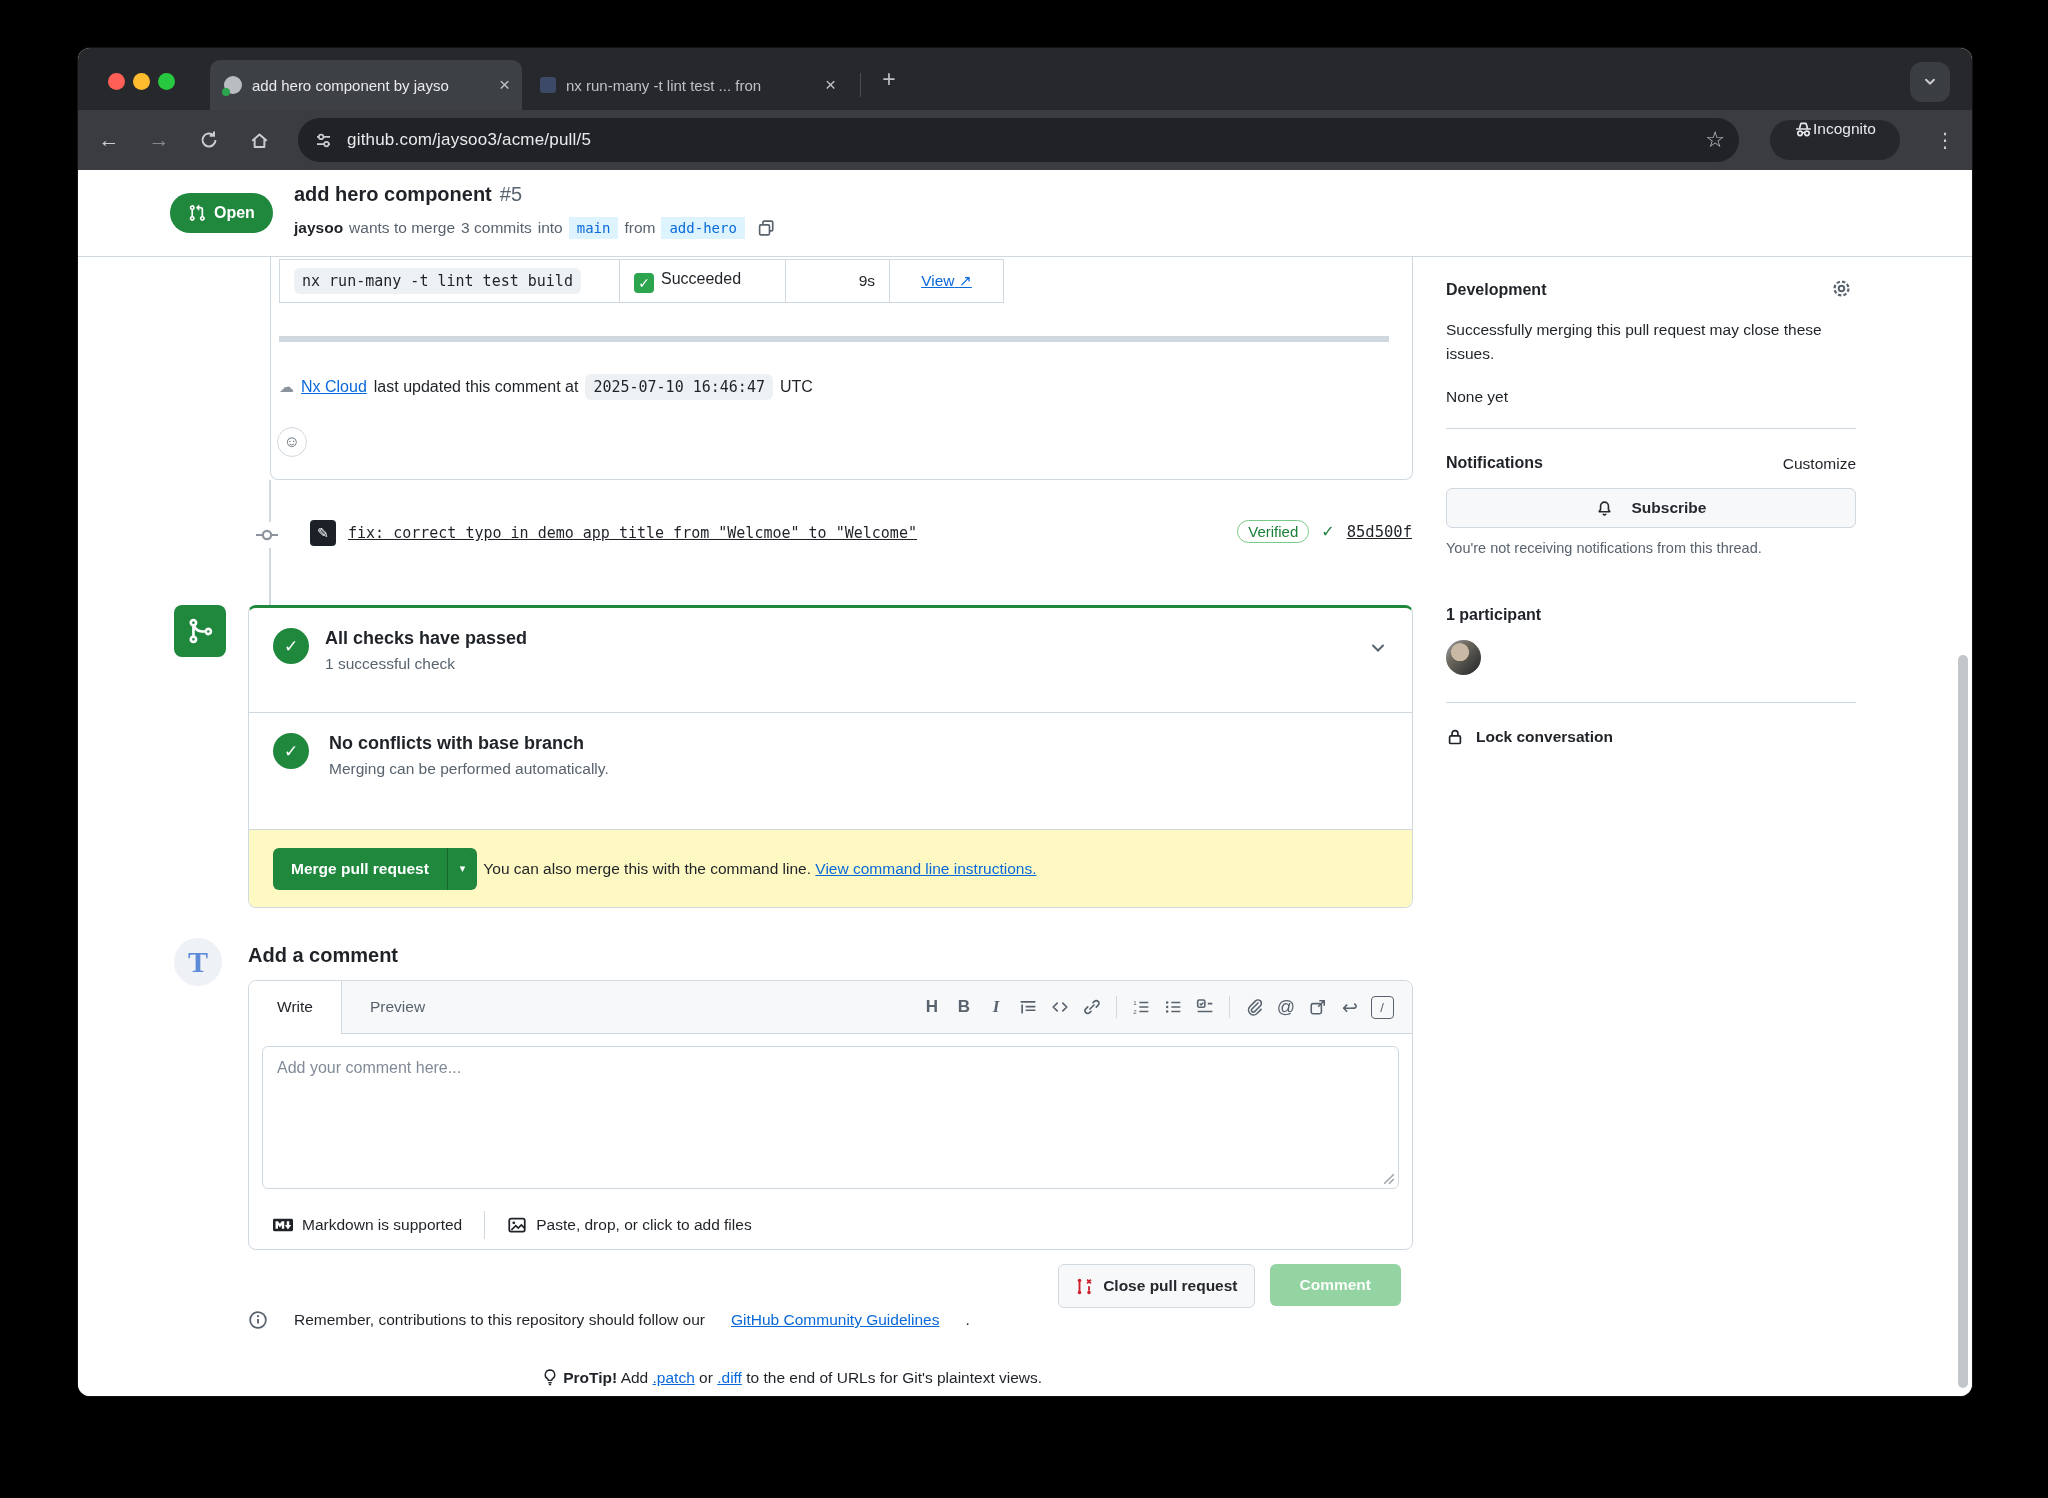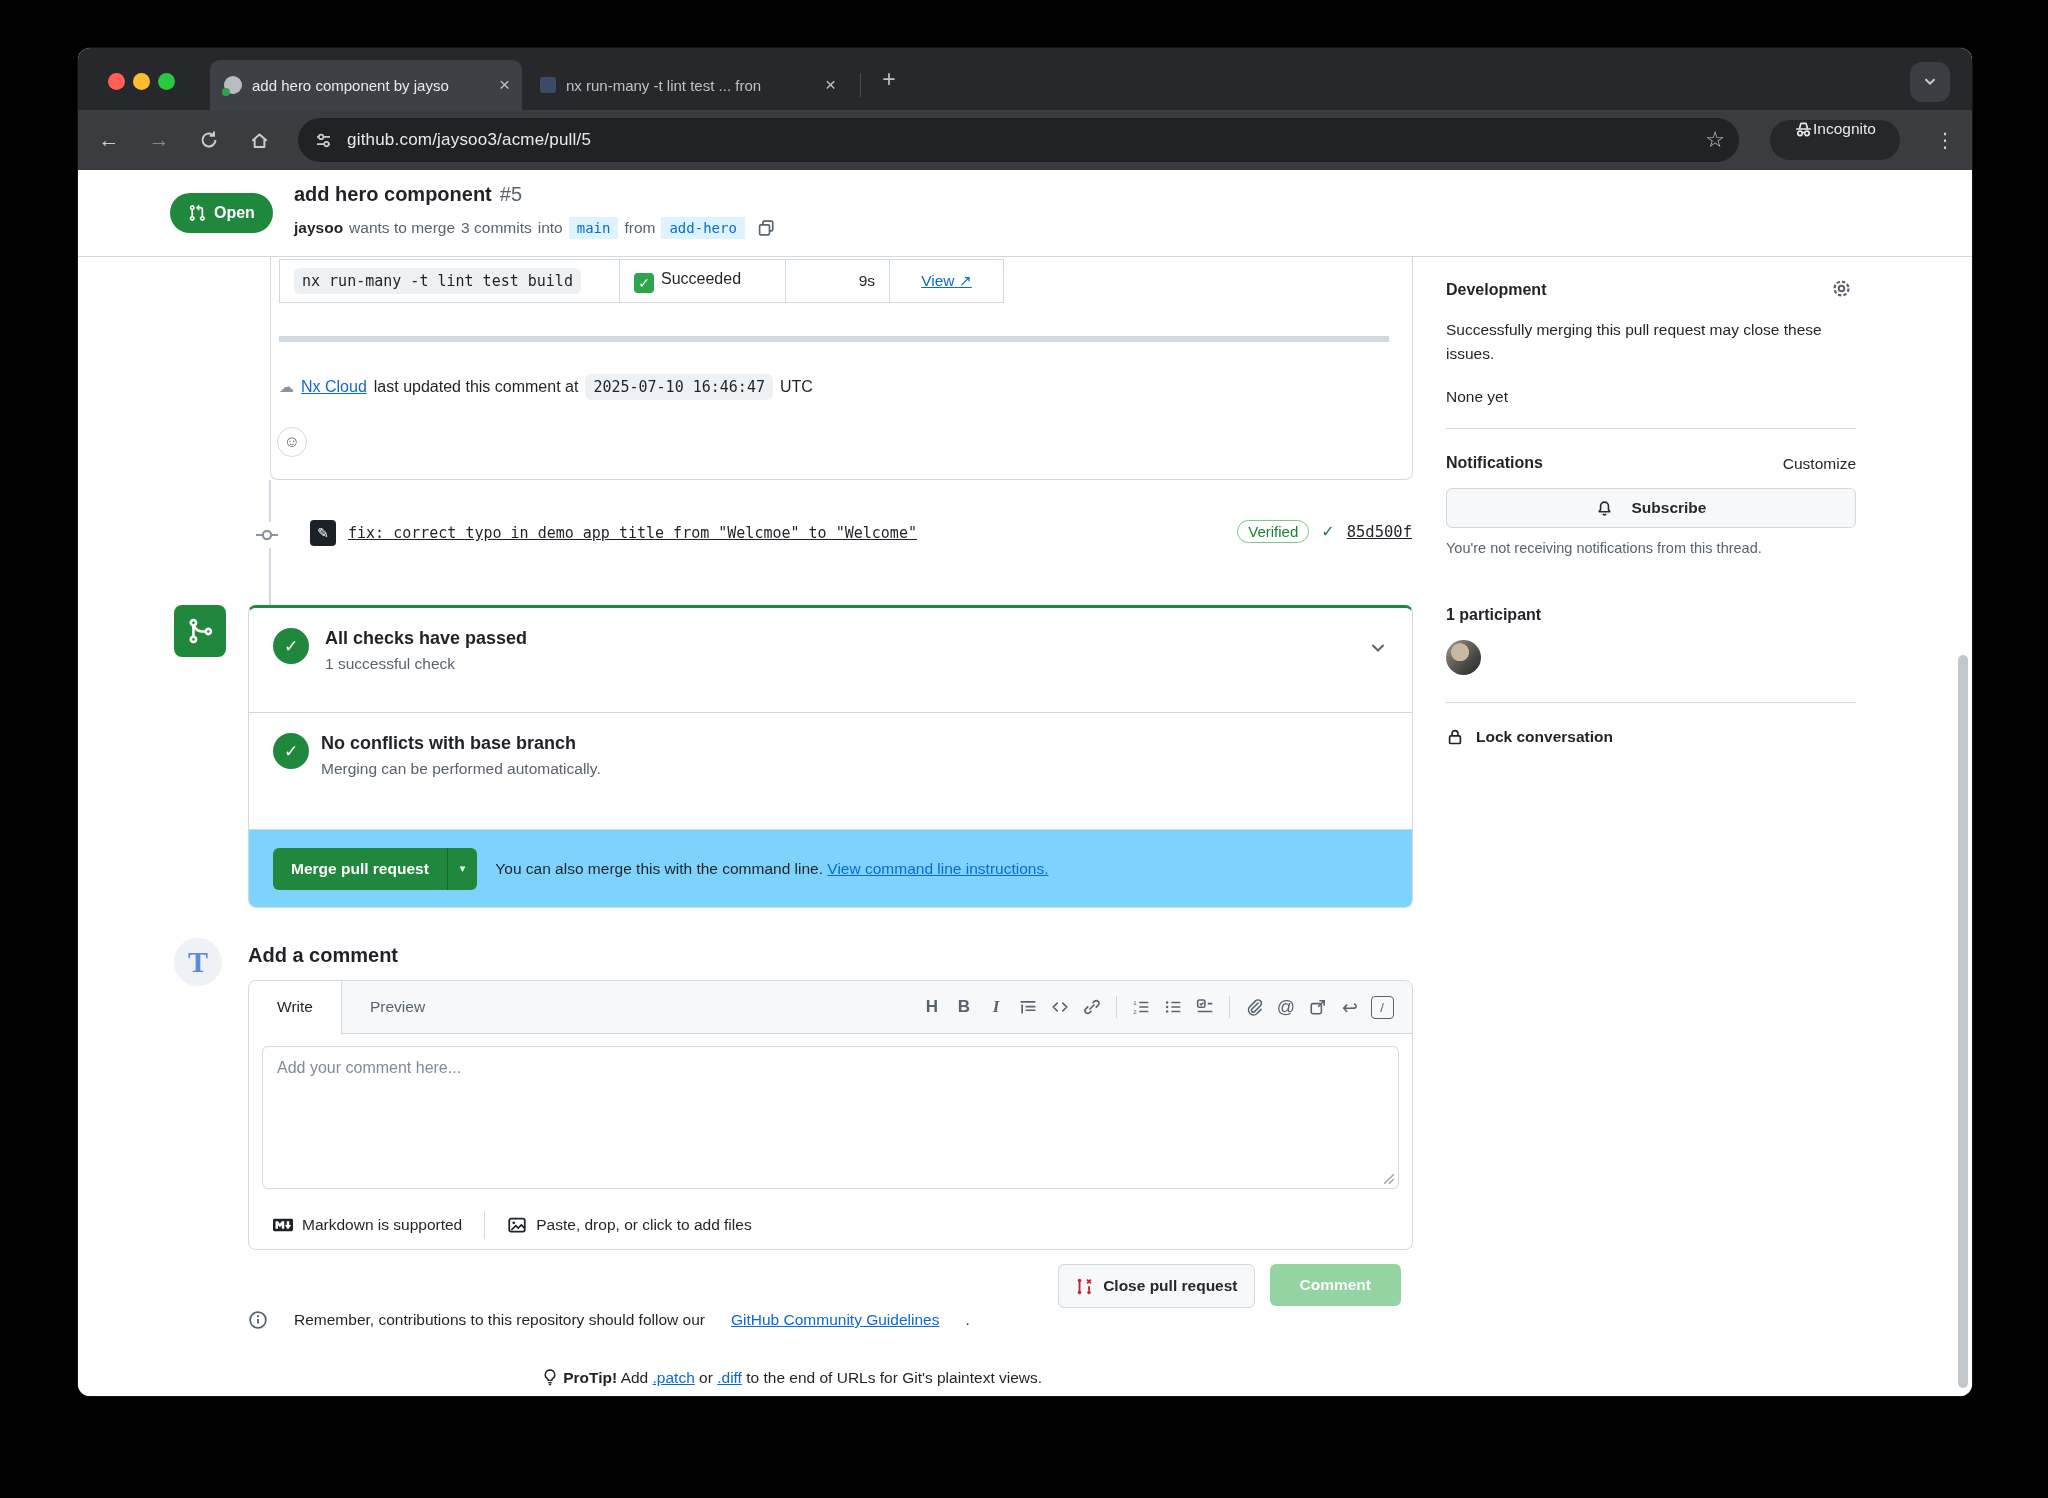--- a/index.html
+++ b/index.html
@@ -48,21 +48,21 @@
   #commitmsg{text-decoration:underline;font-size:15px;color:#1f2328}
   .vbadge{border:1px solid #79c988;color:#1a7f37;border-radius:999px;padding:2px 10px;font-size:15px}
   
   #mergeicon{position:absolute;left:4px;top:349px;width:52px;height:52px;border-radius:8px;background:#1f883d;display:flex;align-items:center;justify-content:center}
   #mergebox{position:absolute;left:78px;top:349px;width:1165px;height:303px;box-sizing:border-box;border:1px solid #d1d9e0;border-top:3px solid #1f883d;border-radius:8px;background:#fff;display:flex;flex-direction:column}
   .msec{display:flex;padding:20px 24px 0;box-sizing:border-box}
   .ck{width:36px;height:36px;border-radius:50%;background:#1f883d;color:#fff;display:flex;align-items:center;justify-content:center;font-size:17px;font-weight:700;flex:none}
   .mtitle{font-size:18px;font-weight:600;color:#1f2328}
   .msub{font-size:15.5px;color:#59636e;margin-top:6px}
   .mdiv{border-top:1px solid #d1d9e0}
-  #mfooter{flex:1;background:#7dd3fc;border-top:1px solid #d1d9e0;border-radius:0 0 7px 7px;display:flex;align-items:center;padding:0 24px;gap:18px}
+  #mfooter{flex:1;background:#fef9c3;border-top:1px solid #d1d9e0;border-radius:0 0 7px 7px;display:flex;align-items:center;padding:0 24px;gap:6px}
   #mergebtn{height:42px;border-radius:6px;background:#1f883d;color:#fff;display:flex;align-items:stretch;font-size:15.5px;font-weight:600}
   #mergebtn .mainpart{display:flex;align-items:center;padding:0 18px}
   #mergebtn .caret{display:flex;align-items:center;padding:0 12px;border-left:1px solid rgba(0,0,0,0.25);font-size:11px}
   
   #addavatar{position:absolute;left:4px;top:682px;width:48px;height:48px;border-radius:50%;background:#eef1f5;display:flex;align-items:center;justify-content:center;font-size:30px;font-weight:700;color:#5e8bd8;font-family:"Liberation Serif","DejaVu Serif",serif}
   #addheading{position:absolute;left:78px;top:688px;font-size:20px;font-weight:600}
   #form{position:absolute;left:78px;top:724px;width:1165px;height:270px;border:1px solid #d1d9e0;border-radius:8px;box-sizing:border-box;background:#fff}
   #formhead{height:52px;background:#f6f8fa;border-bottom:1px solid #d1d9e0;border-radius:8px 8px 0 0;display:flex;align-items:center;position:relative}
   #writetab{width:92px;height:53px;background:#fff;border-right:1px solid #d1d9e0;border-top-left-radius:8px;display:flex;align-items:center;justify-content:center;font-size:15.5px;color:#1f2328;z-index:1}
   #previewtab{padding:0 28px;font-size:15.5px;color:#59636e}
@@ -247,21 +247,21 @@
               <div class="mtitle">All checks have passed</div>
               <div class="msub">1 successful check</div>
             </div>
             <svg width="20" height="20" viewBox="0 0 16 16" style="margin-top:10px">
                 <path d="m4 6 4 4 4-4" fill="none" stroke="#59636e" stroke-width="1.6" stroke-linecap="round"></path>
               </svg>
           </div>
           <div class="mdiv"></div>
           <div class="msec" style="height:116px">
             <span class="ck">✓</span>
-            <div style="margin-left:12px">
+            <div style="margin-left:20px">
               <div class="mtitle">No conflicts with base branch</div>
               <div class="msub">Merging can be performed automatically.</div>
             </div>
           </div>
           <div id="mfooter">
             <div id="mergebtn">
               <span class="mainpart">Merge pull request</span>
               <span class="caret">
                   <span>▾</span>
                 </span>

